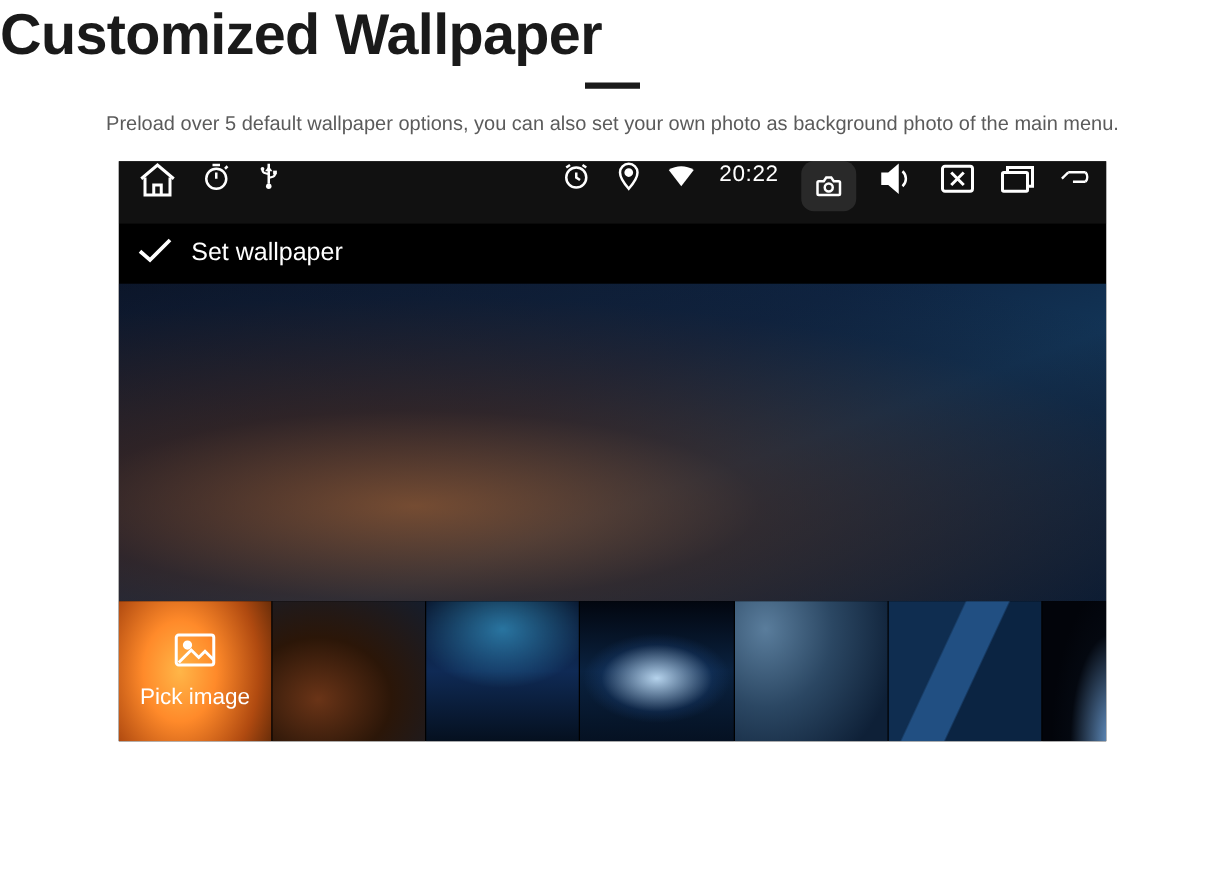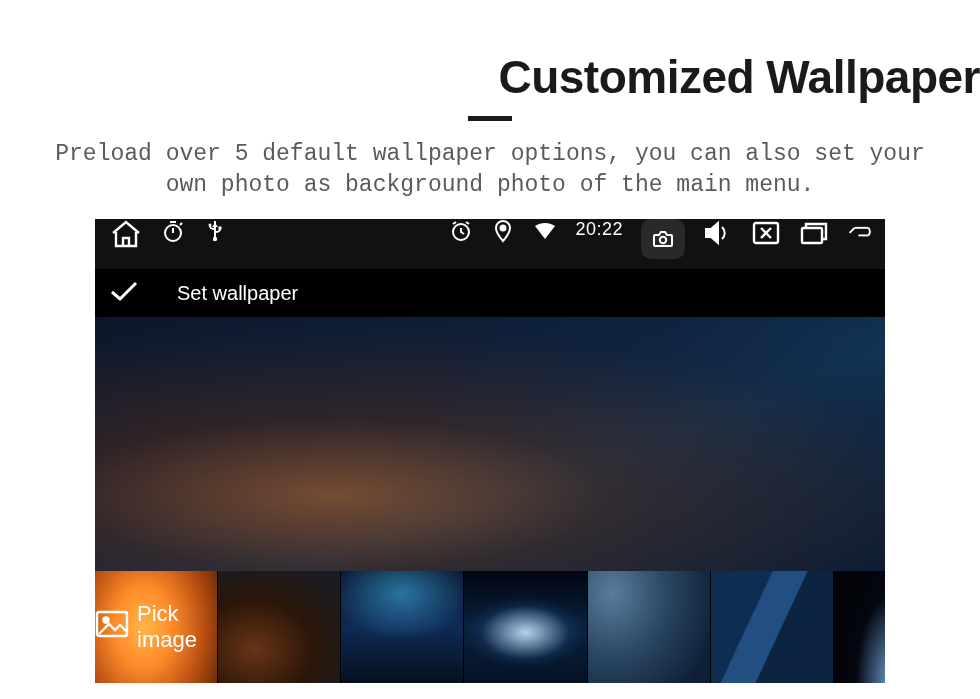--- a/index.html
+++ b/index.html
@@ -4,42 +4,40 @@
 <style>
   * { margin: 0; padding: 0; box-sizing: border-box; }
   body {
     width: 980px;
     height: 699px;
     font-family: -apple-system, BlinkMacSystemFont, "Segoe UI", Arial, sans-serif;
     background: #fff;
     color: #1a1a1a;
   }
   .page-title {
-    text-align: right;
+    text-align: left;
     font-size: 46px;
     font-weight: 700;
-    padding-top: 50px;
     color: #1a1a1a;
     letter-spacing: -0.5px;
   }
   .title-underline {
     width: 44px;
     height: 5px;
     background: #1a1a1a;
     margin: 12px auto 18px;
   }
   .page-subtitle {
     text-align: center;
-    font-size: 23px;
+    font-size: 16px;
     color: #5b5b5b;
     max-width: 920px;
     margin: 0 auto;
     line-height: 1.35;
     font-weight: 400;
-    font-family: Liberation Mono, monospace;
   }
   .device {
     width: 790px;
     height: 464px;
     margin: 18px auto 0;
     background: #000;
     position: relative;
     overflow: hidden;
   }
   
@@ -71,21 +69,21 @@
   .header-row {
     height: 48px;
     display: flex;
     align-items: center;
     color: #fff;
     padding: 0 14px;
     gap: 14px;
     background: rgba(0,0,0,0.35);
   }
   .header-row svg { width: 30px; height: 22px; }
-  .header-label { font-size: 20px; font-weight: 400; margin-left: 24px; }
+  .header-label { font-size: 20px; font-weight: 400; }
   
   .preview {
     height: 254px;
     background:
       radial-gradient(140% 120% at 30% 70%, rgba(160,90,40,0.7) 0%, rgba(80,40,20,0.5) 25%, rgba(20,30,50,0.3) 55%, rgba(10,20,45,0) 70%),
       linear-gradient(160deg, #0a1428 0%, #0e2442 40%, #123456 60%, #0b1c33 100%);
   }
   
   .thumbs {
     height: 112px;
@@ -95,25 +93,26 @@
   }
   .thumb {
     flex: 1;
     position: relative;
     overflow: hidden;
     display: flex;
     align-items: center;
     justify-content: center;
   }
   .thumb.pick {
-    flex-direction: row;
+    flex-direction: column;
     gap: 8px;
     color: #fff;
-    font-size: 22px;
+    font-size: 18px;
     background: radial-gradient(80% 120% at 40% 50%, #ffb648 0%, #ff8a2a 30%, #b04a10 65%, #3a1a05 100%);
+    text-align: right;
   }
   .thumb.pick svg { width: 34px; height: 28px; }
   .thumb.t1 { background: radial-gradient(120% 110% at 30% 70%, #6a3417 0%, #2b1608 40%, #0f1f36 100%); }
   .thumb.t2 { background:
       radial-gradient(80% 60% at 50% 20%, rgba(70,200,255,0.5) 0%, rgba(20,60,120,0) 70%),
       linear-gradient(180deg, #0a1a33 0%, #0f2a55 50%, #05101f 100%);
   }
   .thumb.t3 { background:
       radial-gradient(60% 40% at 50% 55%, rgba(200,230,255,0.9) 0%, rgba(40,90,160,0.2) 60%, rgba(5,10,25,0) 80%),
       linear-gradient(180deg, #02060f 0%, #0a2240 50%, #051122 100%);

